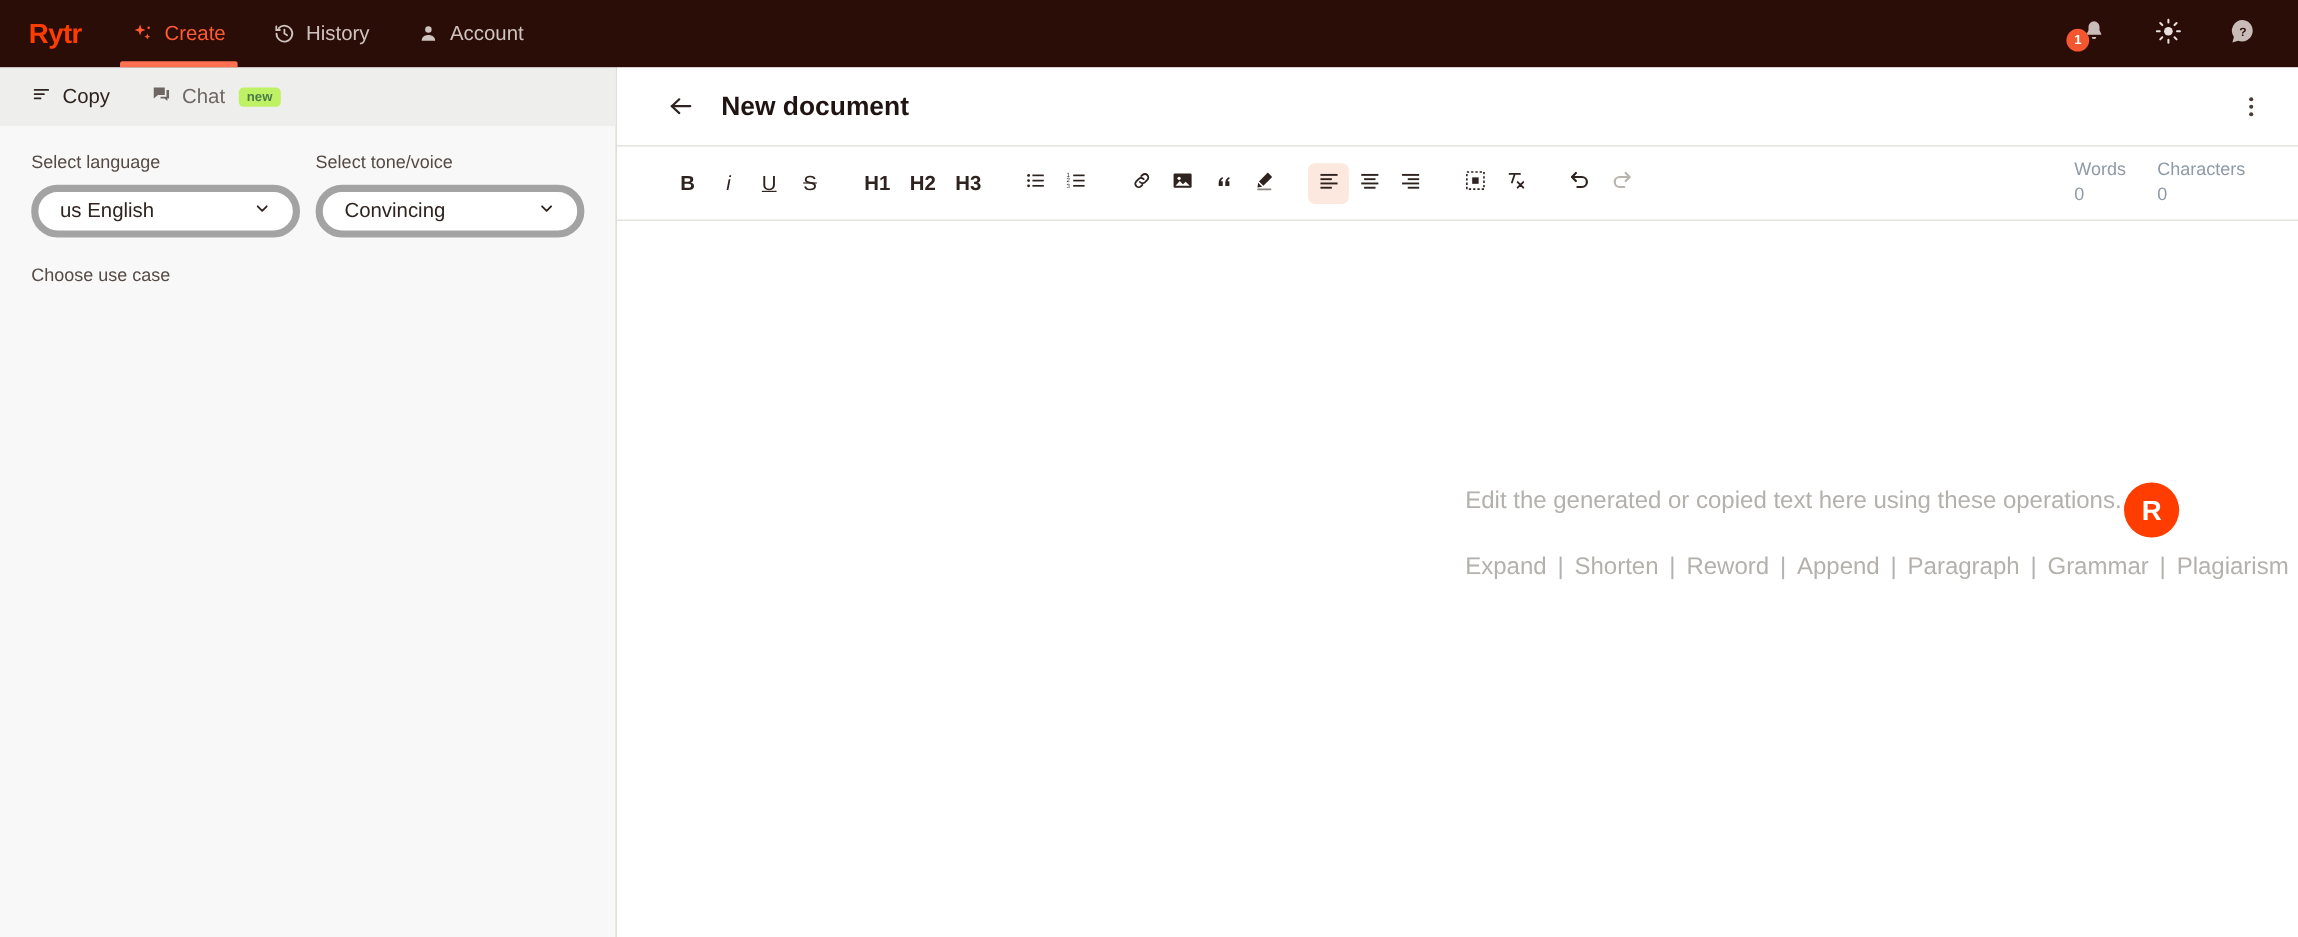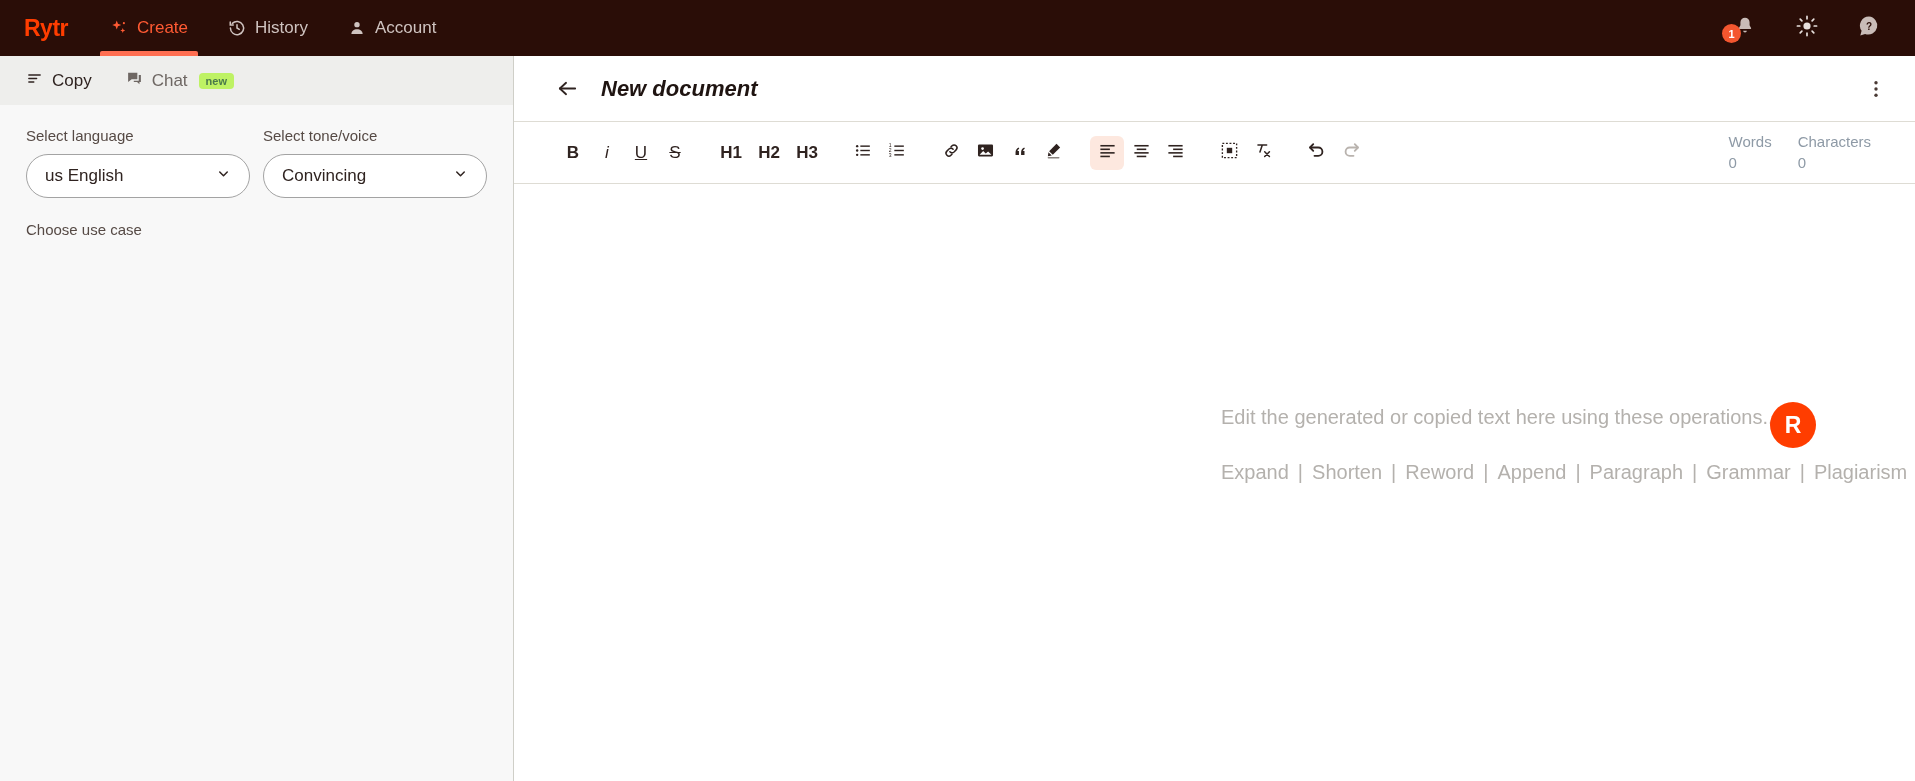--- a/index.html
+++ b/index.html
@@ -85,37 +85,36 @@
   .row { display: flex; gap: 13px; justify-content: flex-end; }
   .field { display: flex; flex-direction: column; }
   .field.lang { width: 224px; }
   .field.tone { width: 224px; }
   .field.usecase { width: 461px; margin-top: 23px; }
   .flabel {
     font-size: 15px; color: #564a45;
     margin-bottom: 10px;
   }
   .select {
-    height: 44px; border: 1px solid #a3a3a3;
+    height: 44px; border: 6px solid #a3a3a3;
     border-radius: 24px; background: #ffffff;
     display: flex; align-items: center;
     padding: 0 18px; cursor: pointer;
     font-size: 17px; color: #2f2320;
   }
   .select .val { flex: 1; white-space: nowrap; overflow: hidden; }
   .select.placeholder .val { color: #595149; }
   .chev { flex: 0 0 auto; }
 
   
   .main { flex: 1; display: flex; flex-direction: column; background: #fff; }
   .dochead {
     height: 66px; display: flex; align-items: center;
     padding: 0 28px 0 42px;
     border-bottom: 1px solid #dedcd4;
-    font-style: italic;
   }
   .backarrow { cursor: pointer; display: flex; align-items: center; }
   .doctitle {
     margin-left: 22px; font-size: 22px;
     font-weight: 600; color: #1f1411;
   }
   .kebab { margin-left: auto; cursor: pointer; display: flex; }
 
   .toolbar {
     height: 62px; display: flex; align-items: center;

